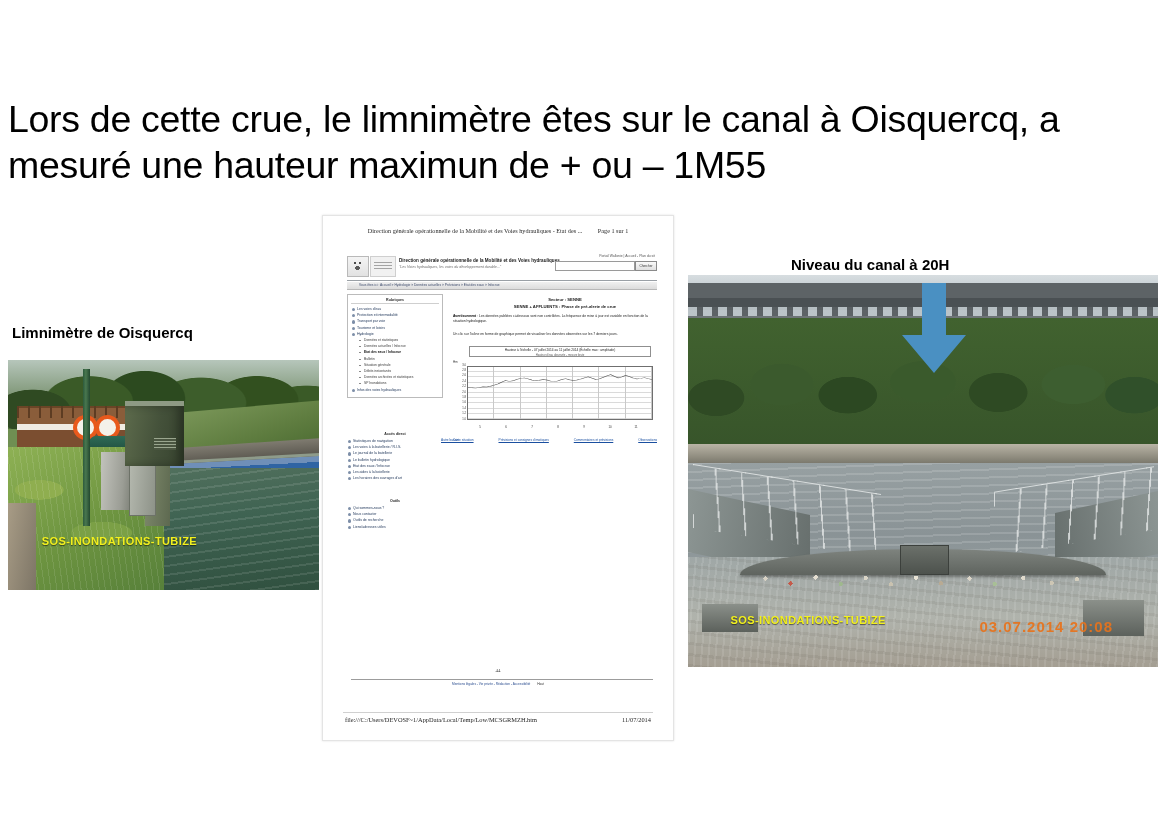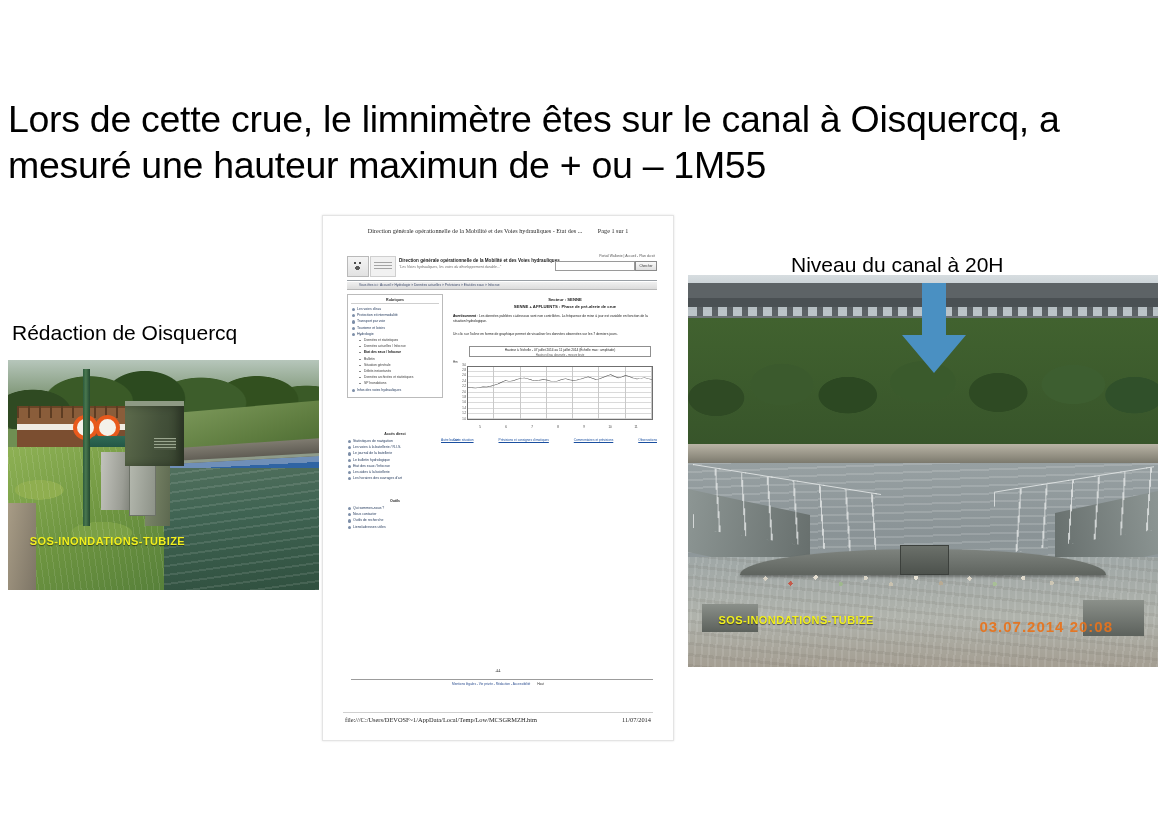--- a/index.html
+++ b/index.html
@@ -28,22 +28,22 @@
     font-weight: 400;
     letter-spacing: -0.3px;
     white-space: pre-wrap;
   }
 
   
   .caption {
     position: absolute;
     color: #000000;
     font-family: "Liberation Sans", sans-serif;
-    font-weight: normal;
-    font-size: 21px;
+    font-weight: bold;
+    font-size: 15px;
     line-height: 26px;
     white-space: nowrap;
   }
   #caption-left  { left: 12px; top: 320px; }
   #caption-right { left: 791px; top: 252px; }
 
   
   .photo {
     position: absolute;
     overflow: hidden;
@@ -167,20 +167,21 @@
   
   .watermark {
     position: absolute;
     color: #f2f01e;
     font-family: "Liberation Sans", sans-serif;
     font-weight: bold;
     font-size: 11px;
     letter-spacing: 0.4px;
     text-shadow: 0 1px 1px rgba(0,0,0,.55);
     white-space: nowrap;
+    margin-left: 12px;
   }
   #watermark-left  { left: 7%;  top: 76%; }
   #watermark-right { left: 6.5%; top: 86.5%; }
 
   
   #photo-canal {
     left: 688px;
     top: 275px;
     width: 470px;
     height: 392px;
@@ -511,21 +512,21 @@
     position: absolute; right: 22px; top: 500px;
     font-family: "Liberation Serif", serif; font-size: 6.4px; color: #1d1d1d;
     white-space: nowrap;
   }
 </style>
 </head>
 <body>
 
 <div id="slide-title">Lors de cette crue, le limnimètre êtes sur le canal à Oisquercq, a mesuré une hauteur maximun de + ou – 1M55</div>
 
-<div class="caption" id="caption-left">Rédaction de Oisquercq</div>
+<div class="caption" id="caption-left">Limnimètre de Oisquercq</div>
 
 <div class="photo" id="photo-limnimetre">
   <div class="sky"></div>
   <div class="treeline"></div>
   <div class="embankment"></div>
   <div class="quay"></div>
   <div class="blue-barge-deck"></div>
   <div class="blue-barge"></div>
   <div class="water"></div>
   <div class="barge"></div>

